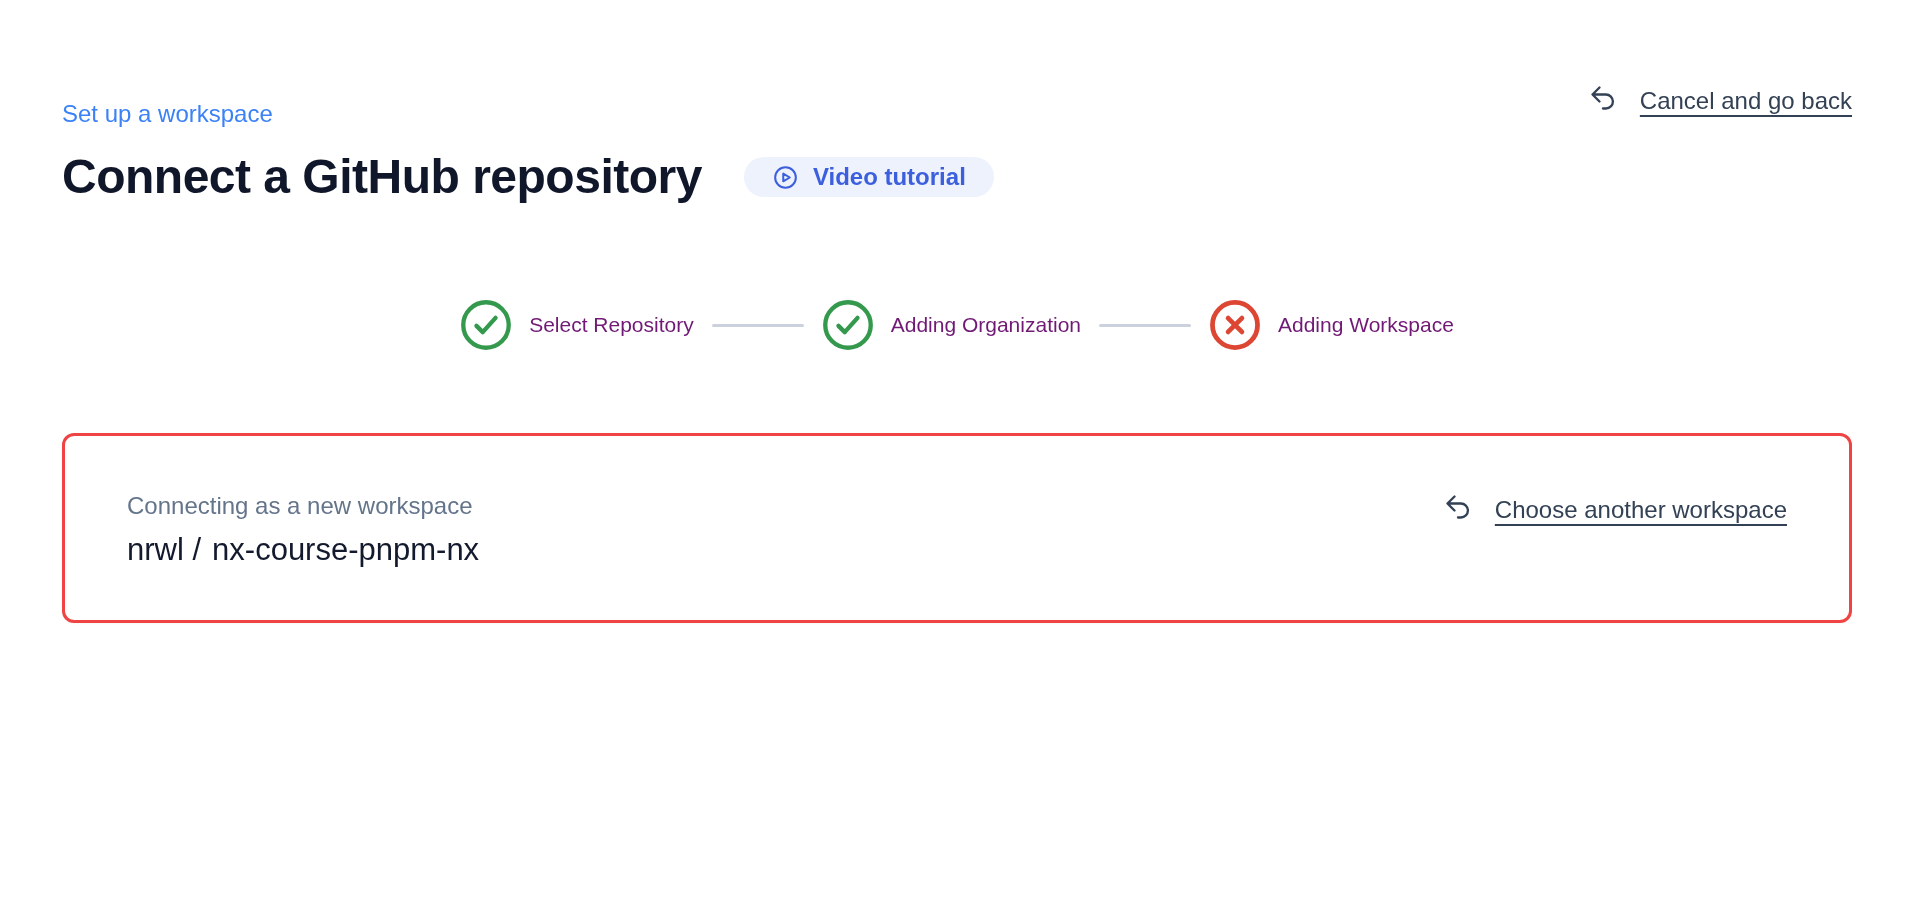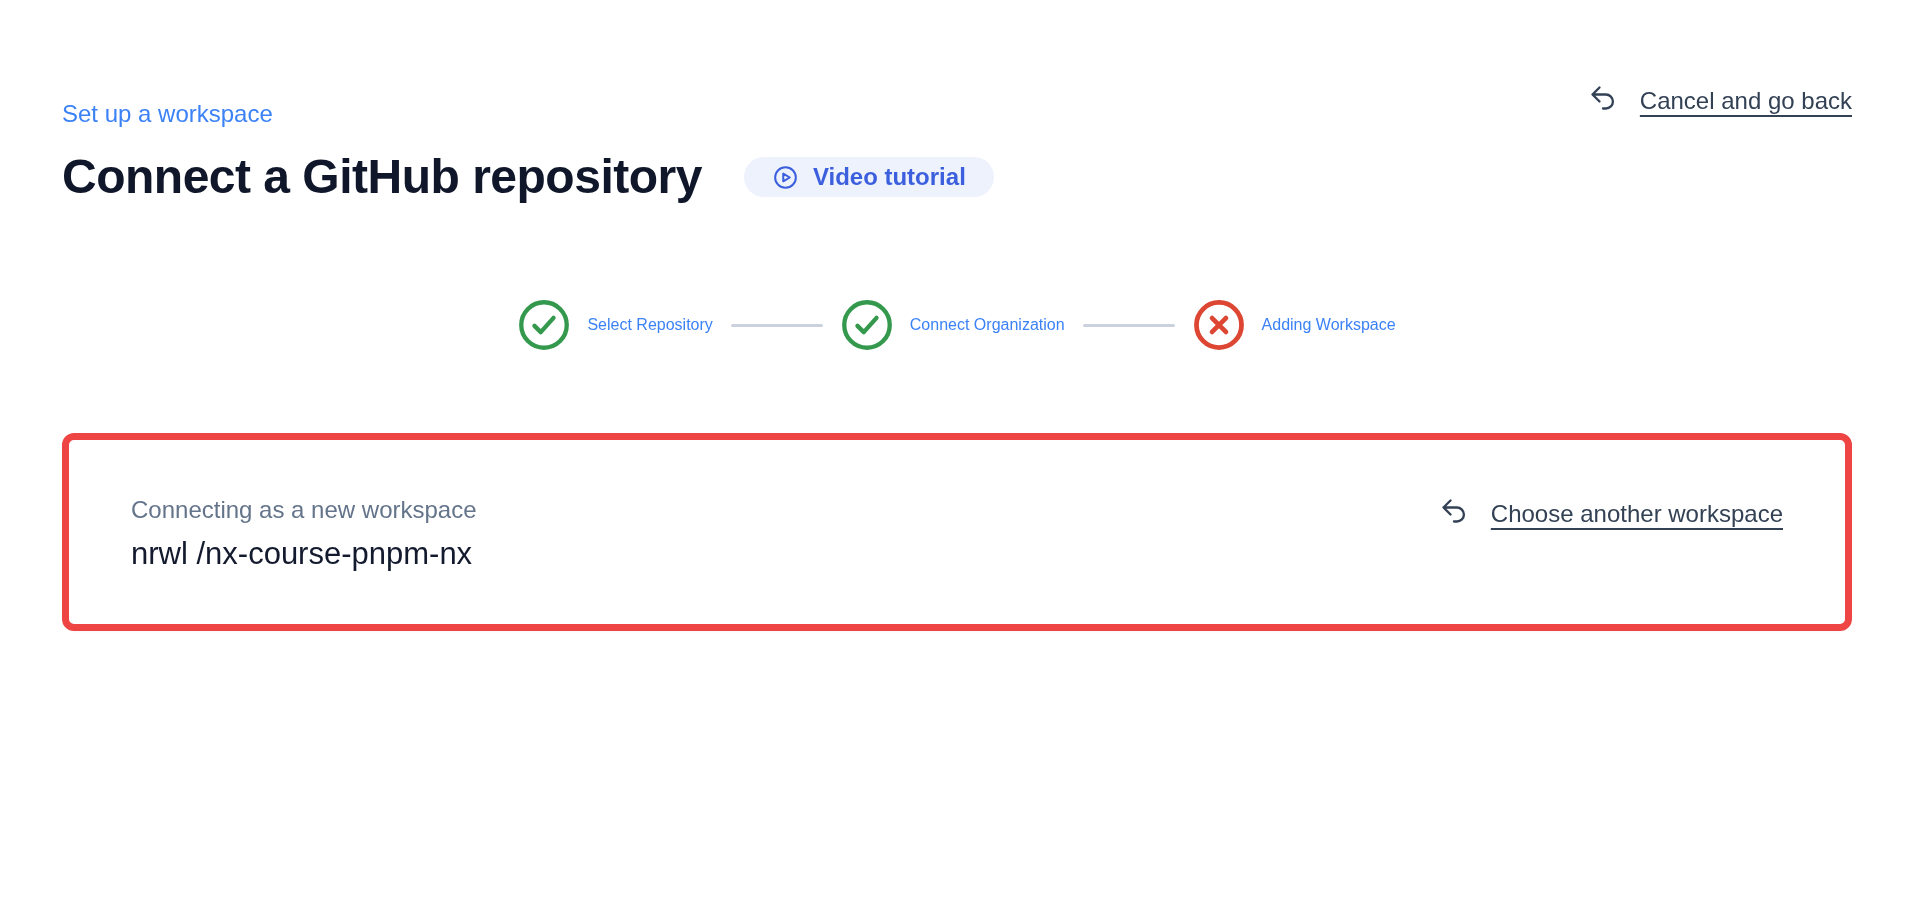--- a/index.html
+++ b/index.html
@@ -31,38 +31,38 @@
   .link .link-text {
     text-decoration: underline;
     text-decoration-thickness: 2px;
     text-underline-offset: 6px;
   }
   .link svg { flex: 0 0 auto; }
 
   
   .stepper { margin-top: 93px; display: flex; align-items: center; justify-content: center; gap: 18px; }
   .step { display: flex; align-items: center; gap: 17px; }
-  .step-label { font-size: 16px; font-weight: 500; color: #3b82f6; white-space: nowrap; text-align: right; }
+  .step-label { font-size: 21px; font-weight: 500; color: #701a75; white-space: nowrap; text-align: right; }
   .step-icon { width: 52px; height: 52px; display: block; }
   .connector { width: 92px; height: 3px; background: #cbd2de; border-radius: 2px; }
 
   
   .card {
     margin-top: 82px;
     width: 100%; min-height: 186px;
     background: #ffffff;
-    border: 7px solid #ef4444;
+    border: 3px solid #ef4444;
     border-radius: 12px;
     box-shadow: 0 1px 2px rgba(15, 23, 42, 0.03);
     padding: 55px 62px 50px 62px;
     display: flex; justify-content: space-between; align-items: flex-start;
   }
   .card + .card { margin-top: 62px; }
   .card-label { font-size: 24px; line-height: 30px; color: #64748b; font-weight: 400; }
-  .card-value { margin-top: 9px; font-size: 31px; line-height: 40px; color: #131a2e; display: flex; gap: 0; }
+  .card-value { margin-top: 9px; font-size: 31px; line-height: 40px; color: #131a2e; display: flex; gap: 11px; }
   .card-value .value-prefix { font-weight: 400; }
   .card-value .value-main { font-weight: 400; }
   .card .link { margin-top: 2px; }
 </style>
 </head>
 <body>
 
 <div class="page">
 
   <a class="link cancel-link">
@@ -102,21 +102,21 @@
 
     <div class="connector"></div>
 
     <div class="step">
       <span>
         <svg class="step-icon" viewBox="0 0 24 24" fill="none" stroke="#34994d" stroke-width="2" stroke-linecap="round" stroke-linejoin="round">
           <circle cx="12" cy="12" r="10.5"></circle>
           <path d="m7.6 12.4 2.9 2.9 5.9-6.6"></path>
         </svg>
       </span>
-      <span class="step-label">Connect Organization</span>
+      <span class="step-label">Adding Organization</span>
     </div>
 
     <div class="connector"></div>
 
     <div class="step">
       <span>
         <svg class="step-icon" viewBox="0 0 24 24" fill="none" stroke="#dd4633" stroke-width="2.2" stroke-linecap="round" stroke-linejoin="round">
           <circle cx="12" cy="12" r="10.4"></circle>
           <path d="m8.8 8.8 6.4 6.4M15.2 8.8l-6.4 6.4"></path>
         </svg>

